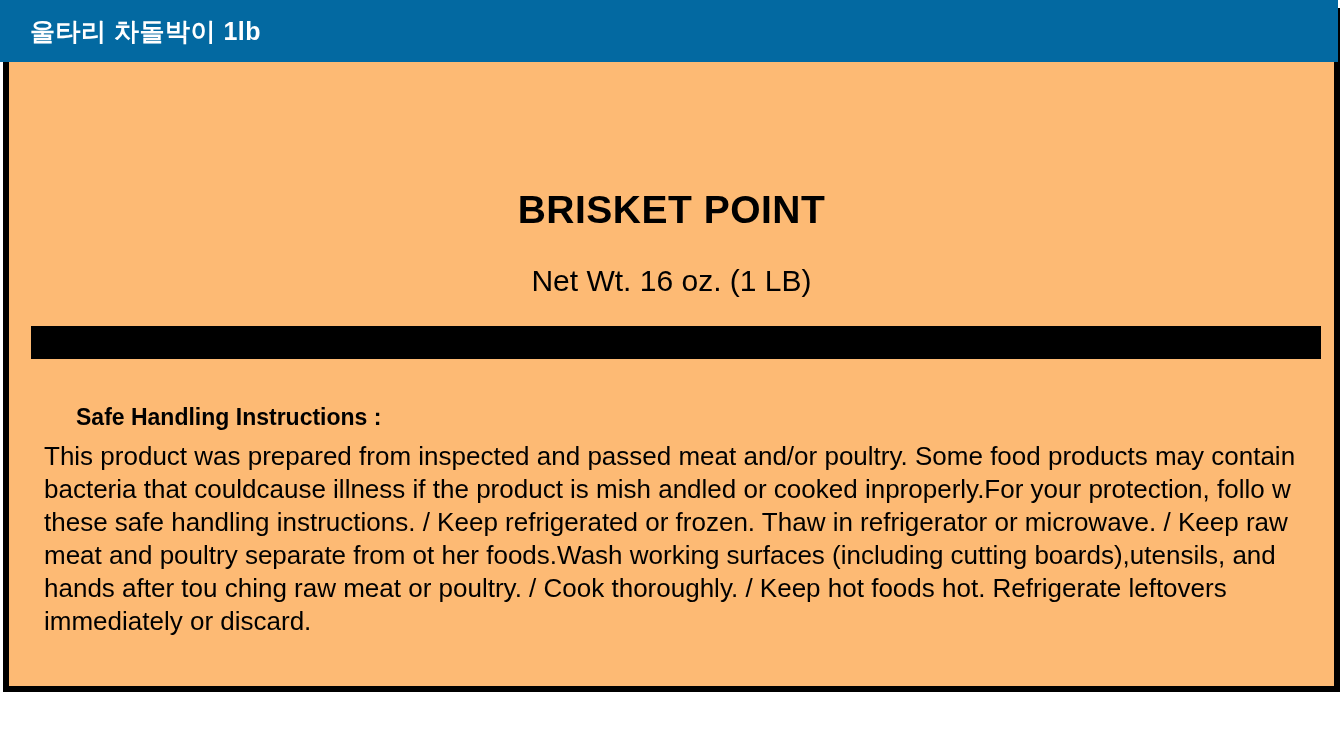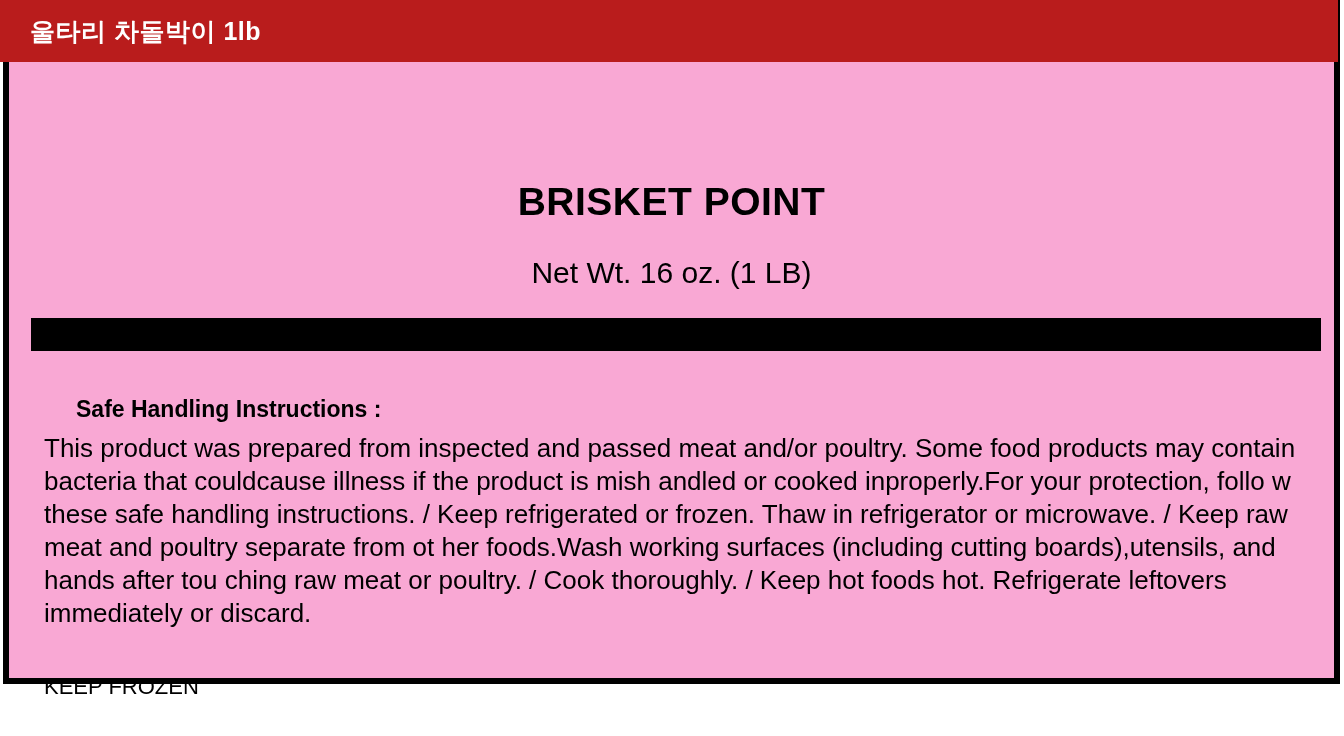--- a/index.html
+++ b/index.html
@@ -11,32 +11,32 @@
     overflow: hidden;
   }
   .page {
     position: relative;
     width: 1344px; height: 736px;
     background: #ffffff;
   }
   
   .sheet {
     position: absolute;
-    left: 3px; top: 0;
+    left: 3px; top: 8px;
     width: 1337px; height: 684px;
     border: 6px solid #000000;
     border-top: none;
-    background: #f9a8d4;
+    background: #fdba74;
   }
   
   .header-bar {
     position: absolute;
     left: 0; top: 0;
     width: 1338px; height: 62px;
-    background: #b91c1c;
+    background: #0369a1;
     display: flex;
     align-items: center;
   }
   .header-title {
     color: #ffffff;
     font-weight: bold;
     font-size: 25px;
     padding-left: 30px;
     letter-spacing: 0.5px;
     white-space: nowrap;
@@ -100,21 +100,20 @@
 
     <div class="net-weight">Net Wt. 16 oz. (1 LB)</div>
 
     <div class="divider-bar"></div>
 
     <div class="section-heading safe-heading">Safe Handling Instructions :</div>
 
     <div class="safe-body">This product was prepared from inspected and passed meat and/or poultry. Some food products may contain bacteria that couldcause illness if the product is mish andled or cooked inproperly.For your protection, follo w these safe handling instructions. / Keep refrigerated or frozen. Thaw in refrigerator or microwave. / Keep raw meat and poultry separate from ot her foods.Wash working surfaces (including cutting boards),utensils, and hands after tou ching raw meat or poultry. / Cook thoroughly. / Keep hot foods hot. Refrigerate leftovers immediately or discard.</div>
 
 
-    <div class="storage-body">KEEP FROZEN</div>
 
   </div>
 
   <div class="header-bar">
     <span class="header-title">울타리 차돌박이 1lb</span>
   </div>
 
 </div>
 
 </body></html>

